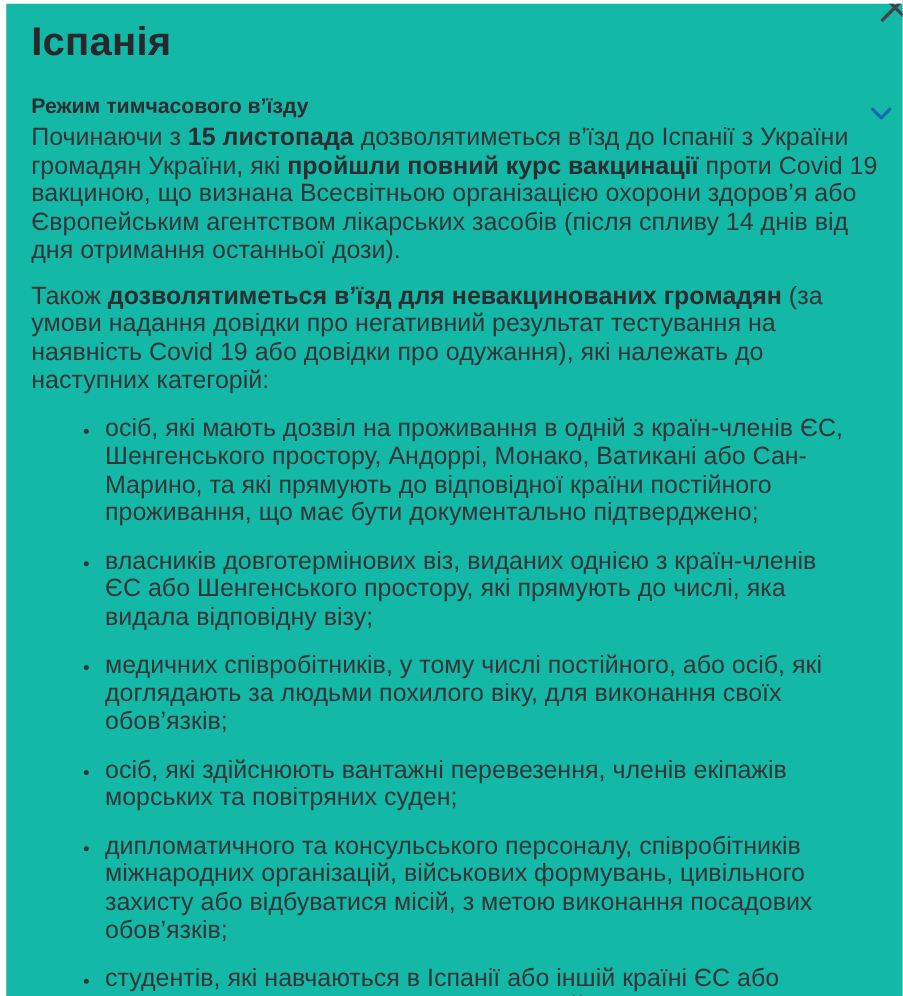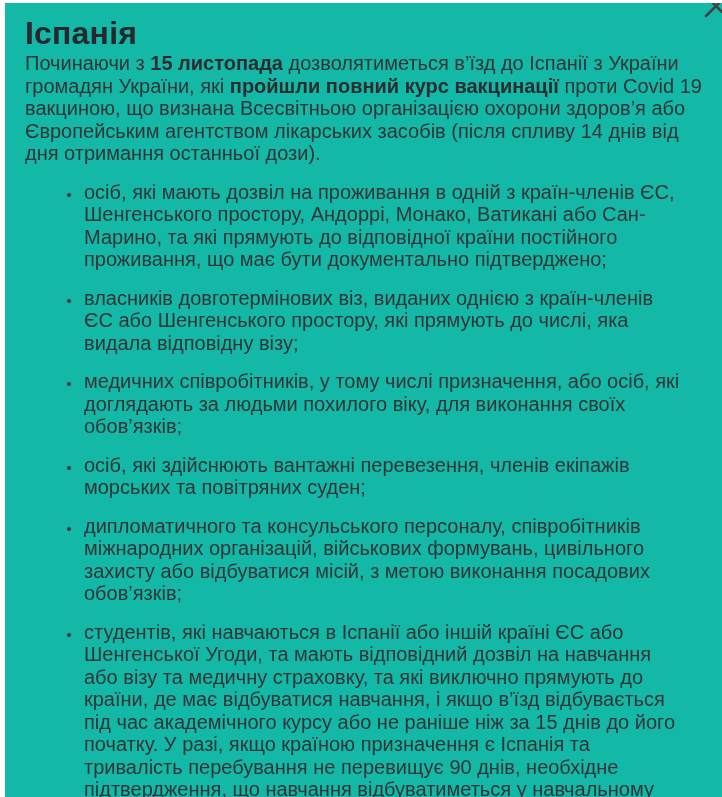--- a/index.html
+++ b/index.html
@@ -84,29 +84,38 @@
   <span class="close-btn">
     <svg width="30" height="30" viewBox="0 0 30 30">
       <line x1="5" y1="5" x2="25" y2="25" stroke="#404246" stroke-width="2.6" stroke-linecap="round"></line>
       <line x1="25" y1="5" x2="5" y2="25" stroke="#404246" stroke-width="2.6" stroke-linecap="round"></line>
     </svg>
   </span>
 
   <h1 class="country-title">Іспанія</h1>
 
   <div class="accordion">
+    <div class="accordion-header">
+      <h2 class="section-heading">Режим тимчасового в’їзду</h2>
+      <span class="chevron">
+        <svg width="22" height="22" viewBox="0 0 24 24">
+          <polyline points="4.5,8 12,15.5 19.5,8" fill="none" stroke="#1769b3" stroke-width="2.8" stroke-linecap="round" stroke-linejoin="round"></polyline>
+        </svg>
+      </span>
+    </div>
 
     <div class="section-body">
       <div id="paragraphs">
           <p><span>Починаючи з </span><strong>15 листопада</strong><span> дозволятиметься в’їзд до Іспанії з України громадян України, які </span><strong>пройшли повний курс вакцинації</strong><span> проти Covid 19 вакциною, що визнана Всесвітньою організацією охорони здоров’я або Європейським агентством лікарських засобів (після спливу 14 днів від дня отримання останньої дози).</span></p>
+          <p><span>Також </span><strong>дозволятиметься в’їзд для невакцинованих громадян</strong><span> (за умови надання довідки про негативний результат тестування на наявність Covid 19 або довідки про одужання), які належать до наступних категорій:</span></p>
         </div>
       <ul class="category-list" id="category-list">
           <li>осіб, які мають дозвіл на проживання в одній з країн-членів ЄС, Шенгенського простору, Андоррі, Монако, Ватикані або Сан-Марино, та які прямують до відповідної країни постійного проживання, що має бути документально підтверджено;</li>
           <li>власників довготермінових віз, виданих однією з країн-членів ЄС або Шенгенського простору, які прямують до числі, яка видала відповідну візу;</li>
-          <li>медичних співробітників, у тому числі призначення, або осіб, які доглядають за людьми похилого віку, для виконання своїх обов’язків;</li>
+          <li>медичних співробітників, у тому числі постійного, або осіб, які доглядають за людьми похилого віку, для виконання своїх обов’язків;</li>
           <li>осіб, які здійснюють вантажні перевезення, членів екіпажів морських та повітряних суден;</li>
           <li>дипломатичного та консульського персоналу, співробітників міжнародних організацій, військових формувань, цивільного захисту або відбуватися місій, з метою виконання посадових обов’язків;</li>
           <li>студентів, які навчаються в Іспанії або іншій країні ЄС або Шенгенської Угоди, та мають відповідний дозвіл на навчання або візу та медичну страховку, та які виключно прямують до країни, де має відбуватися навчання, і якщо в’їзд відбувається під час академічного курсу або не раніше ніж за 15 днів до його початку. У разі, якщо країною призначення є Іспанія та тривалість перебування не перевищує 90 днів, необхідне підтвердження, що навчання відбуватиметься у навчальному закладі, що авторизований в Іспанії та зареєстрований у відповідному адміністративному реєстрі, а навчальний курс реалізується у очній та денній (повного часу) формі і передбачає отримання диплома або сертифіката;</li>
         </ul>
     </div>
   </div>
 
 </div>
 
 </body></html>

